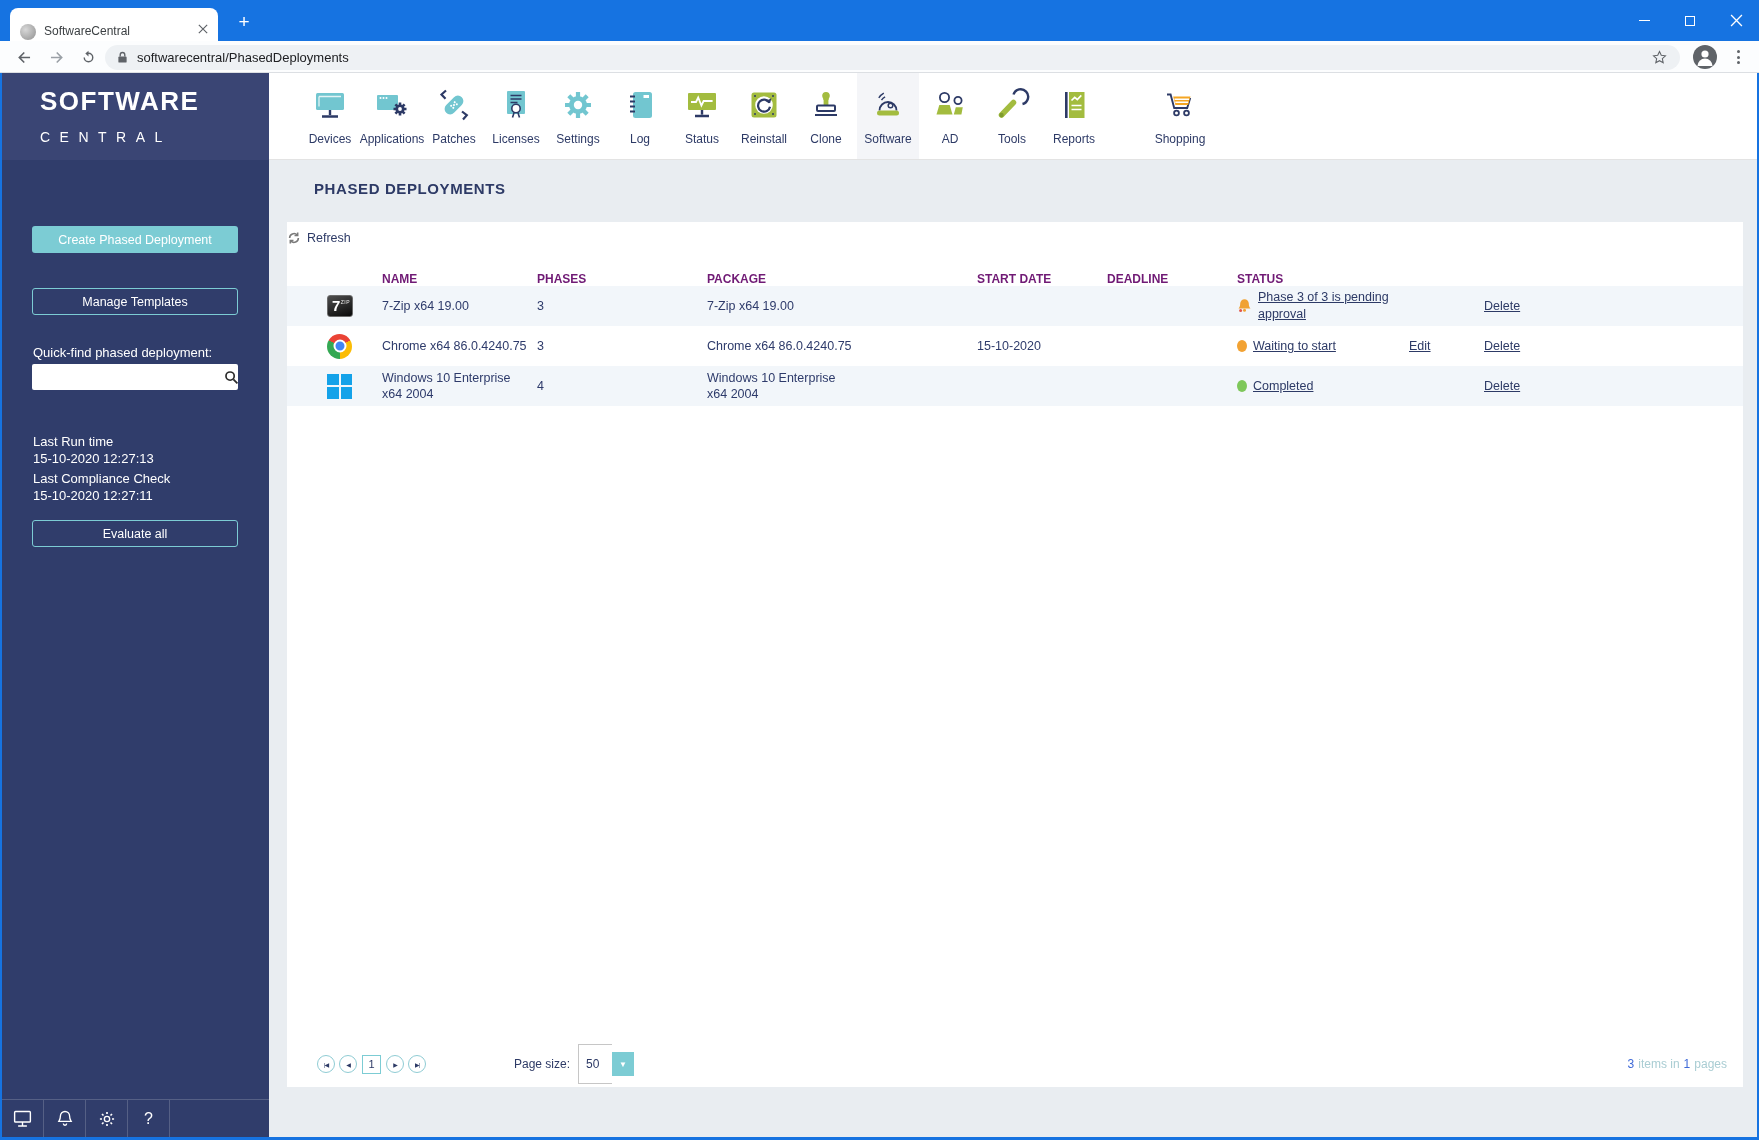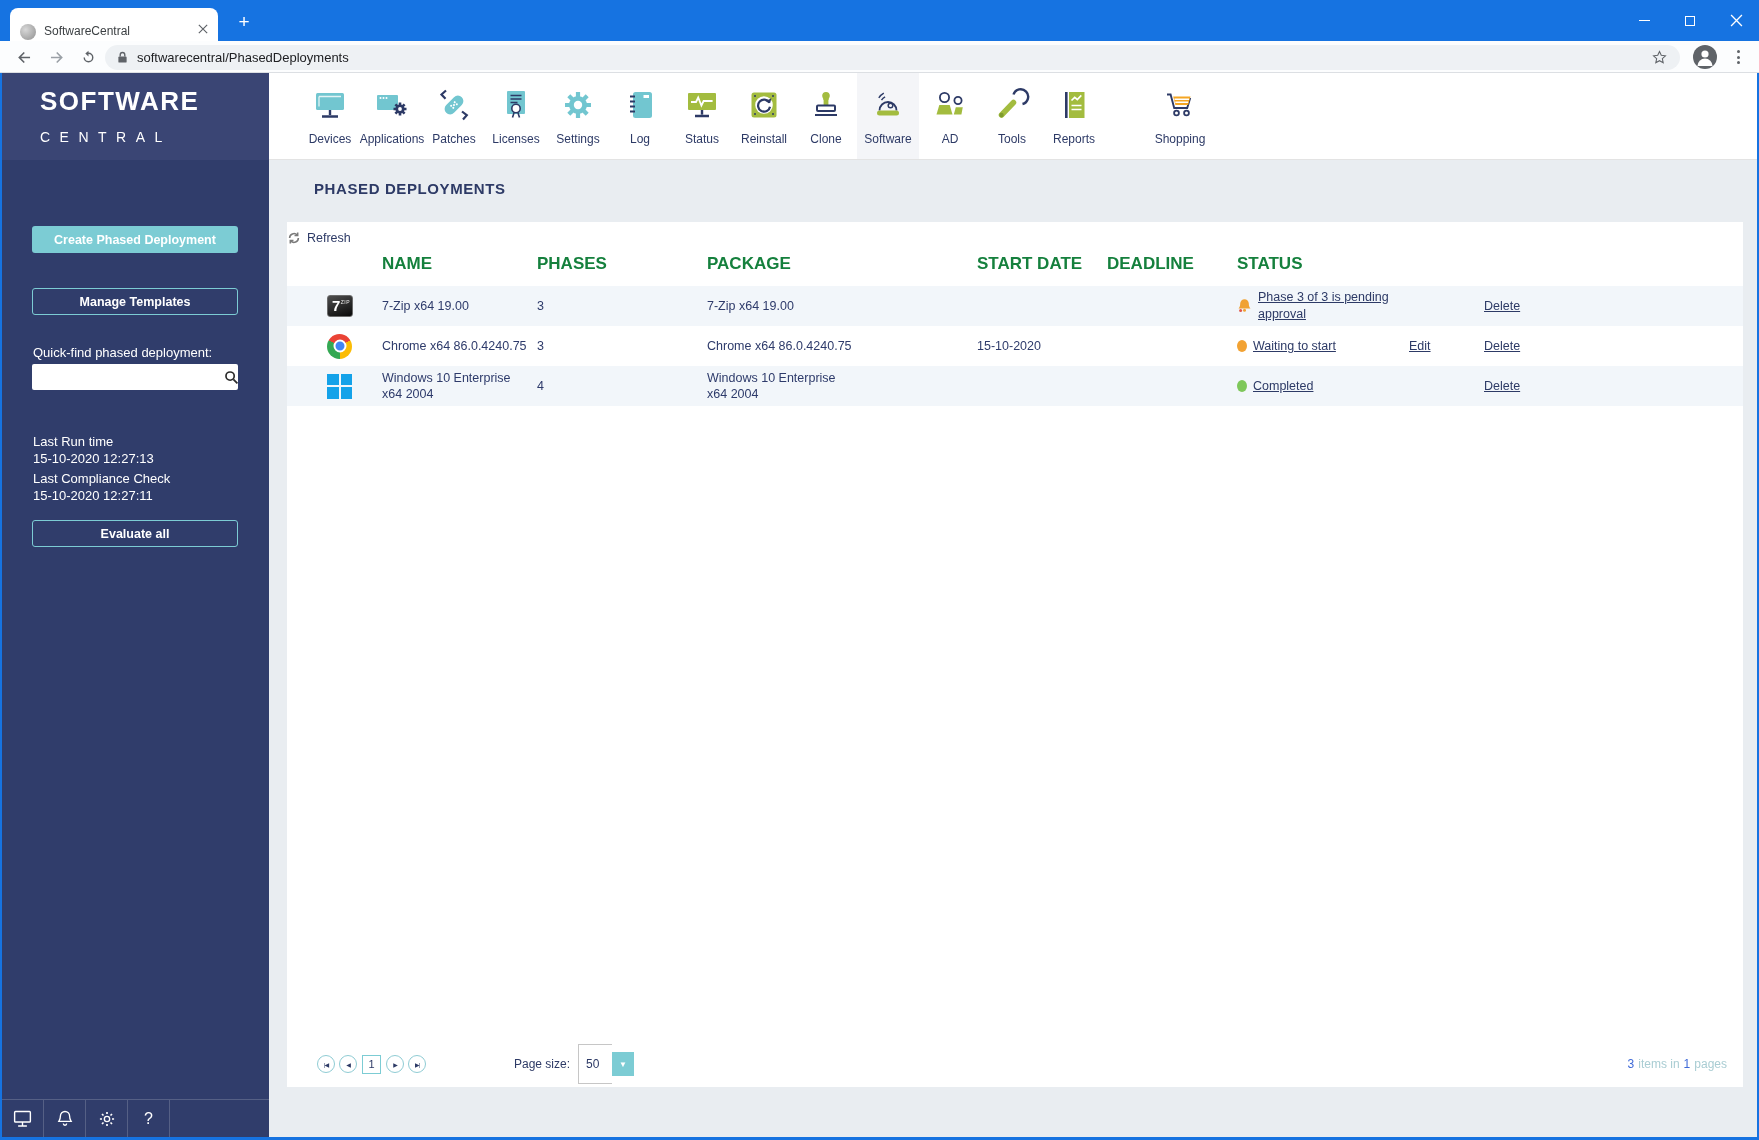--- a/index.html
+++ b/index.html
@@ -27,21 +27,21 @@
   .menu-dots i{width:3px;height:3px;border-radius:50%;background:#5f6368}
 
   
   .app{position:absolute;top:73px;left:2px;right:2px;bottom:3px;background:#e9edf1}
 
   
   .sidebar{position:absolute;left:0;top:0;bottom:0;width:267px;background:#303d6b}
   .logo-band{height:87px;background:#3a4574;display:flex;flex-direction:column;justify-content:center;padding-left:38px}
   .logo1{color:#fff;font-size:26px;font-weight:bold;letter-spacing:1.5px;line-height:26px}
   .logo2{color:#fff;font-size:14px;letter-spacing:9.5px;margin-top:15px}
-  .side-btn{position:absolute;left:30px;width:206px;height:27px;display:flex;align-items:center;justify-content:center;font-size:12.5px;font-weight:bold;color:#fff;cursor:pointer;border-radius:3px}
+  .side-btn{position:absolute;left:30px;width:206px;height:27px;display:flex;align-items:center;justify-content:center;font-size:12.5px;font-weight:normal;color:#fff;cursor:pointer;border-radius:3px}
   .btn-solid{background:#7cccd4}
   .btn-outline{border:1px solid #7cccd4;background:transparent}
   .qf-label{position:absolute;left:31px;top:272px;color:#fff;font-size:13px}
   .search-wrap{position:absolute;left:30px;top:291px;width:206px;height:26px;background:#fff;border-radius:2px;display:flex;align-items:center;padding-right:7px}
   .search-wrap input{flex:1;border:none;outline:none;height:100%;padding:0 8px;font-size:13px;font-family:"Liberation Sans",sans-serif;background:transparent}
   .side-info{position:absolute;left:31px;color:#fff;font-size:13px}
   .side-info.b{font-weight:normal}
   .side-bottom{position:absolute;left:0;right:0;bottom:0;height:38px;border-top:1px solid rgba(255,255,255,.18);display:flex}
   .sb-cell{width:42px;height:100%;display:flex;align-items:center;justify-content:center;border-right:1px solid rgba(255,255,255,.18);cursor:pointer}
   .sb-help{color:#fff;font-size:16px}
@@ -52,21 +52,21 @@
   .nav-item.selected{background:#f4f5f8}
   .nav-item.gap-left{margin-left:44px}
   .nav-label{font-size:12px;color:#2d3a66;white-space:nowrap}
 
   
   .main{position:absolute;left:267px;right:0;top:87px;bottom:0;background:#e9edf1}
   .page-title{position:absolute;left:45px;top:20px;font-size:15px;font-weight:600;color:#2d3a66;letter-spacing:.6px}
   .card{position:absolute;left:18px;right:14px;top:62px;bottom:50px;background:#fff;display:flex;flex-direction:column}
   .card-top{height:32px;display:flex;align-items:center;justify-content:flex-start;padding-right:16px;flex:none}
   .refresh{display:flex;align-items:center;gap:6px;font-size:12.5px;color:#2d3a66;cursor:pointer}
-  .thead{display:flex;height:32px;align-items:flex-start;font-size:17px;font-weight:bold;color:#15803d;flex:none}
+  .thead{display:flex;height:32px;align-items:flex-end;font-size:12px;font-weight:bold;color:#701a75;flex:none}
   .trow{display:flex;min-height:40px;align-items:center;font-size:12.5px;color:#2e3b6b;flex:none}
   .trow.alt{background:#f2f6fa}
   .c-icon{width:95px;display:flex;justify-content:flex-start;padding-left:40px;flex:none}
   .c-name{width:155px;flex:none}
   .c-phases{width:170px;flex:none}
   .c-package{width:270px;flex:none}
   .c-start{width:130px;flex:none}
   .c-deadline{width:130px;flex:none}
   .c-status{width:172px;flex:none;display:flex;align-items:center;gap:6px}
   .c-edit{width:75px;flex:none}

